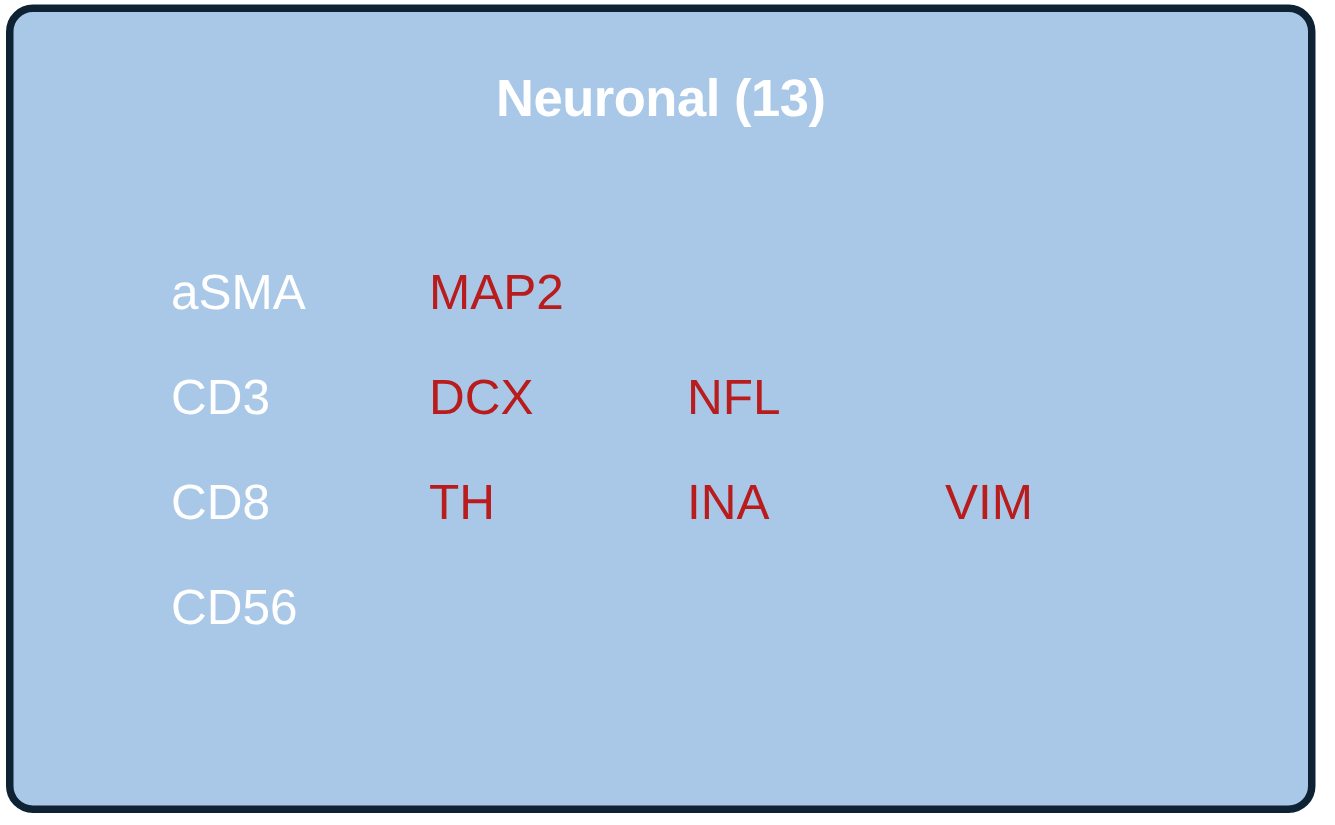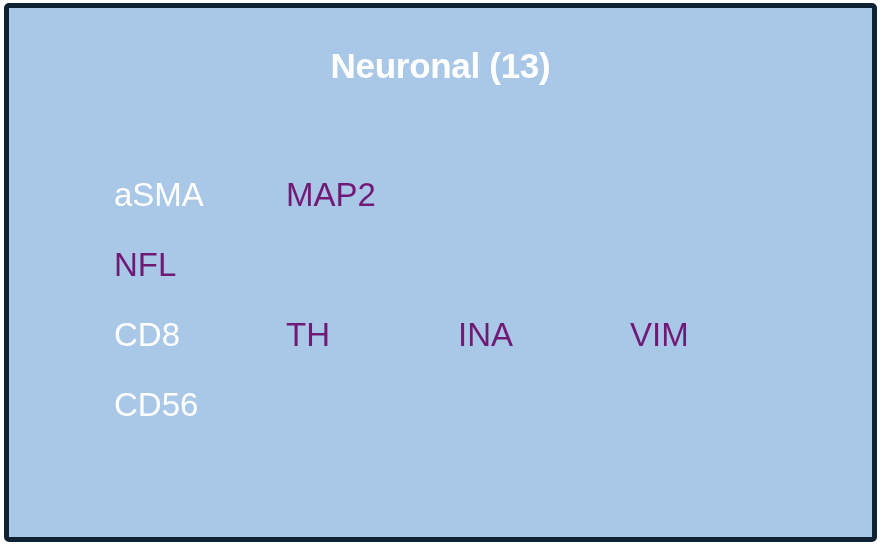--- a/index.html
+++ b/index.html
@@ -15,21 +15,21 @@
   }
   #panel {
     position: absolute;
     left: 4px;
     top: 3px;
     width: 873px;
     height: 539px;
     box-sizing: border-box;
     background: #a9c8e8;
     border: 5px solid #0e2233;
-    border-radius: 5px;
+    border-radius: 18px;
     padding-left: 14px;
   }
   #panel-title {
     position: absolute;
     left: 0;
     right: 0;
     top: 40px;
     text-align: center;
     color: #ffffff;
     font-size: 35px;
@@ -50,39 +50,41 @@
     align-items: center;
   }
   .marker-cell {
     width: 172px;
     font-size: 33px;
     line-height: 1.15;
     white-space: nowrap;
     color: #ffffff;
   }
   .marker-cell.hl {
-    color: #701a75;
+    color: #b91c1c;
   }
   .marker-cell.empty {
     visibility: hidden;
   }
 </style>
 </head>
 <body>
 
 <div id="panel">
 
   <div id="panel-title">Neuronal (13)</div>
 
   <div id="marker-grid">
       <div class="marker-row">
         <div class="marker-cell">aSMA</div>
         <div class="marker-cell hl">MAP2</div>
       </div>
       <div class="marker-row">
+        <div class="marker-cell">CD3</div>
+        <div class="marker-cell hl">DCX</div>
         <div class="marker-cell hl">NFL</div>
       </div>
       <div class="marker-row">
         <div class="marker-cell">CD8</div>
         <div class="marker-cell hl">TH</div>
         <div class="marker-cell hl">INA</div>
         <div class="marker-cell hl">VIM</div>
       </div>
       <div class="marker-row">
         <div class="marker-cell">CD56</div>

